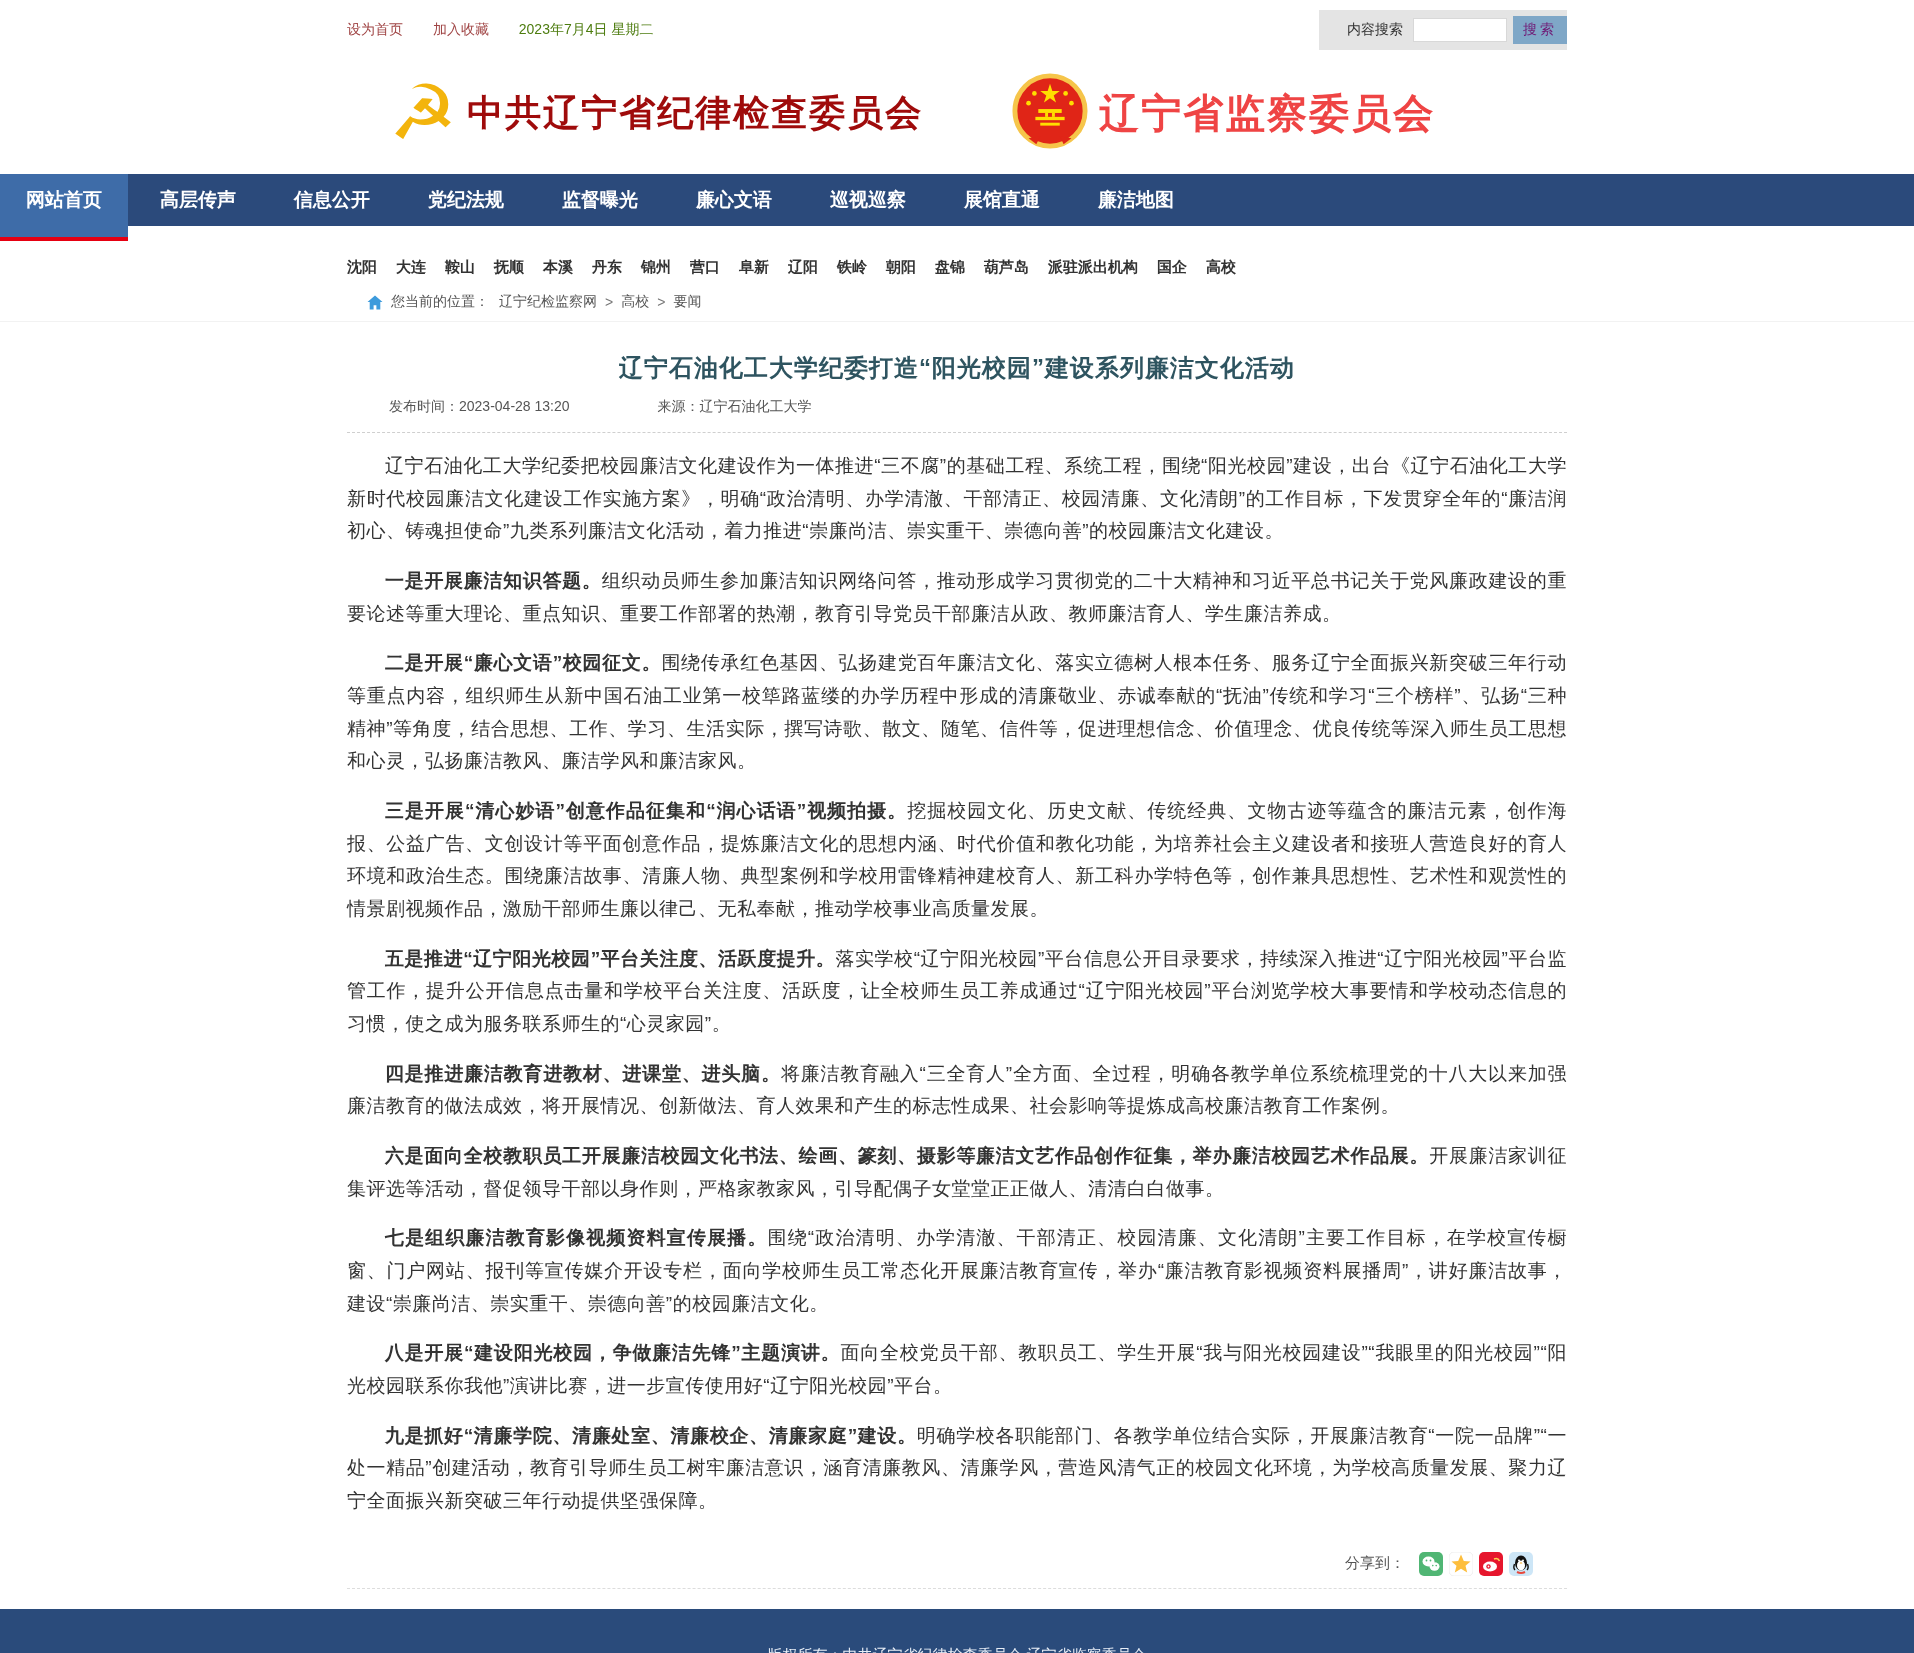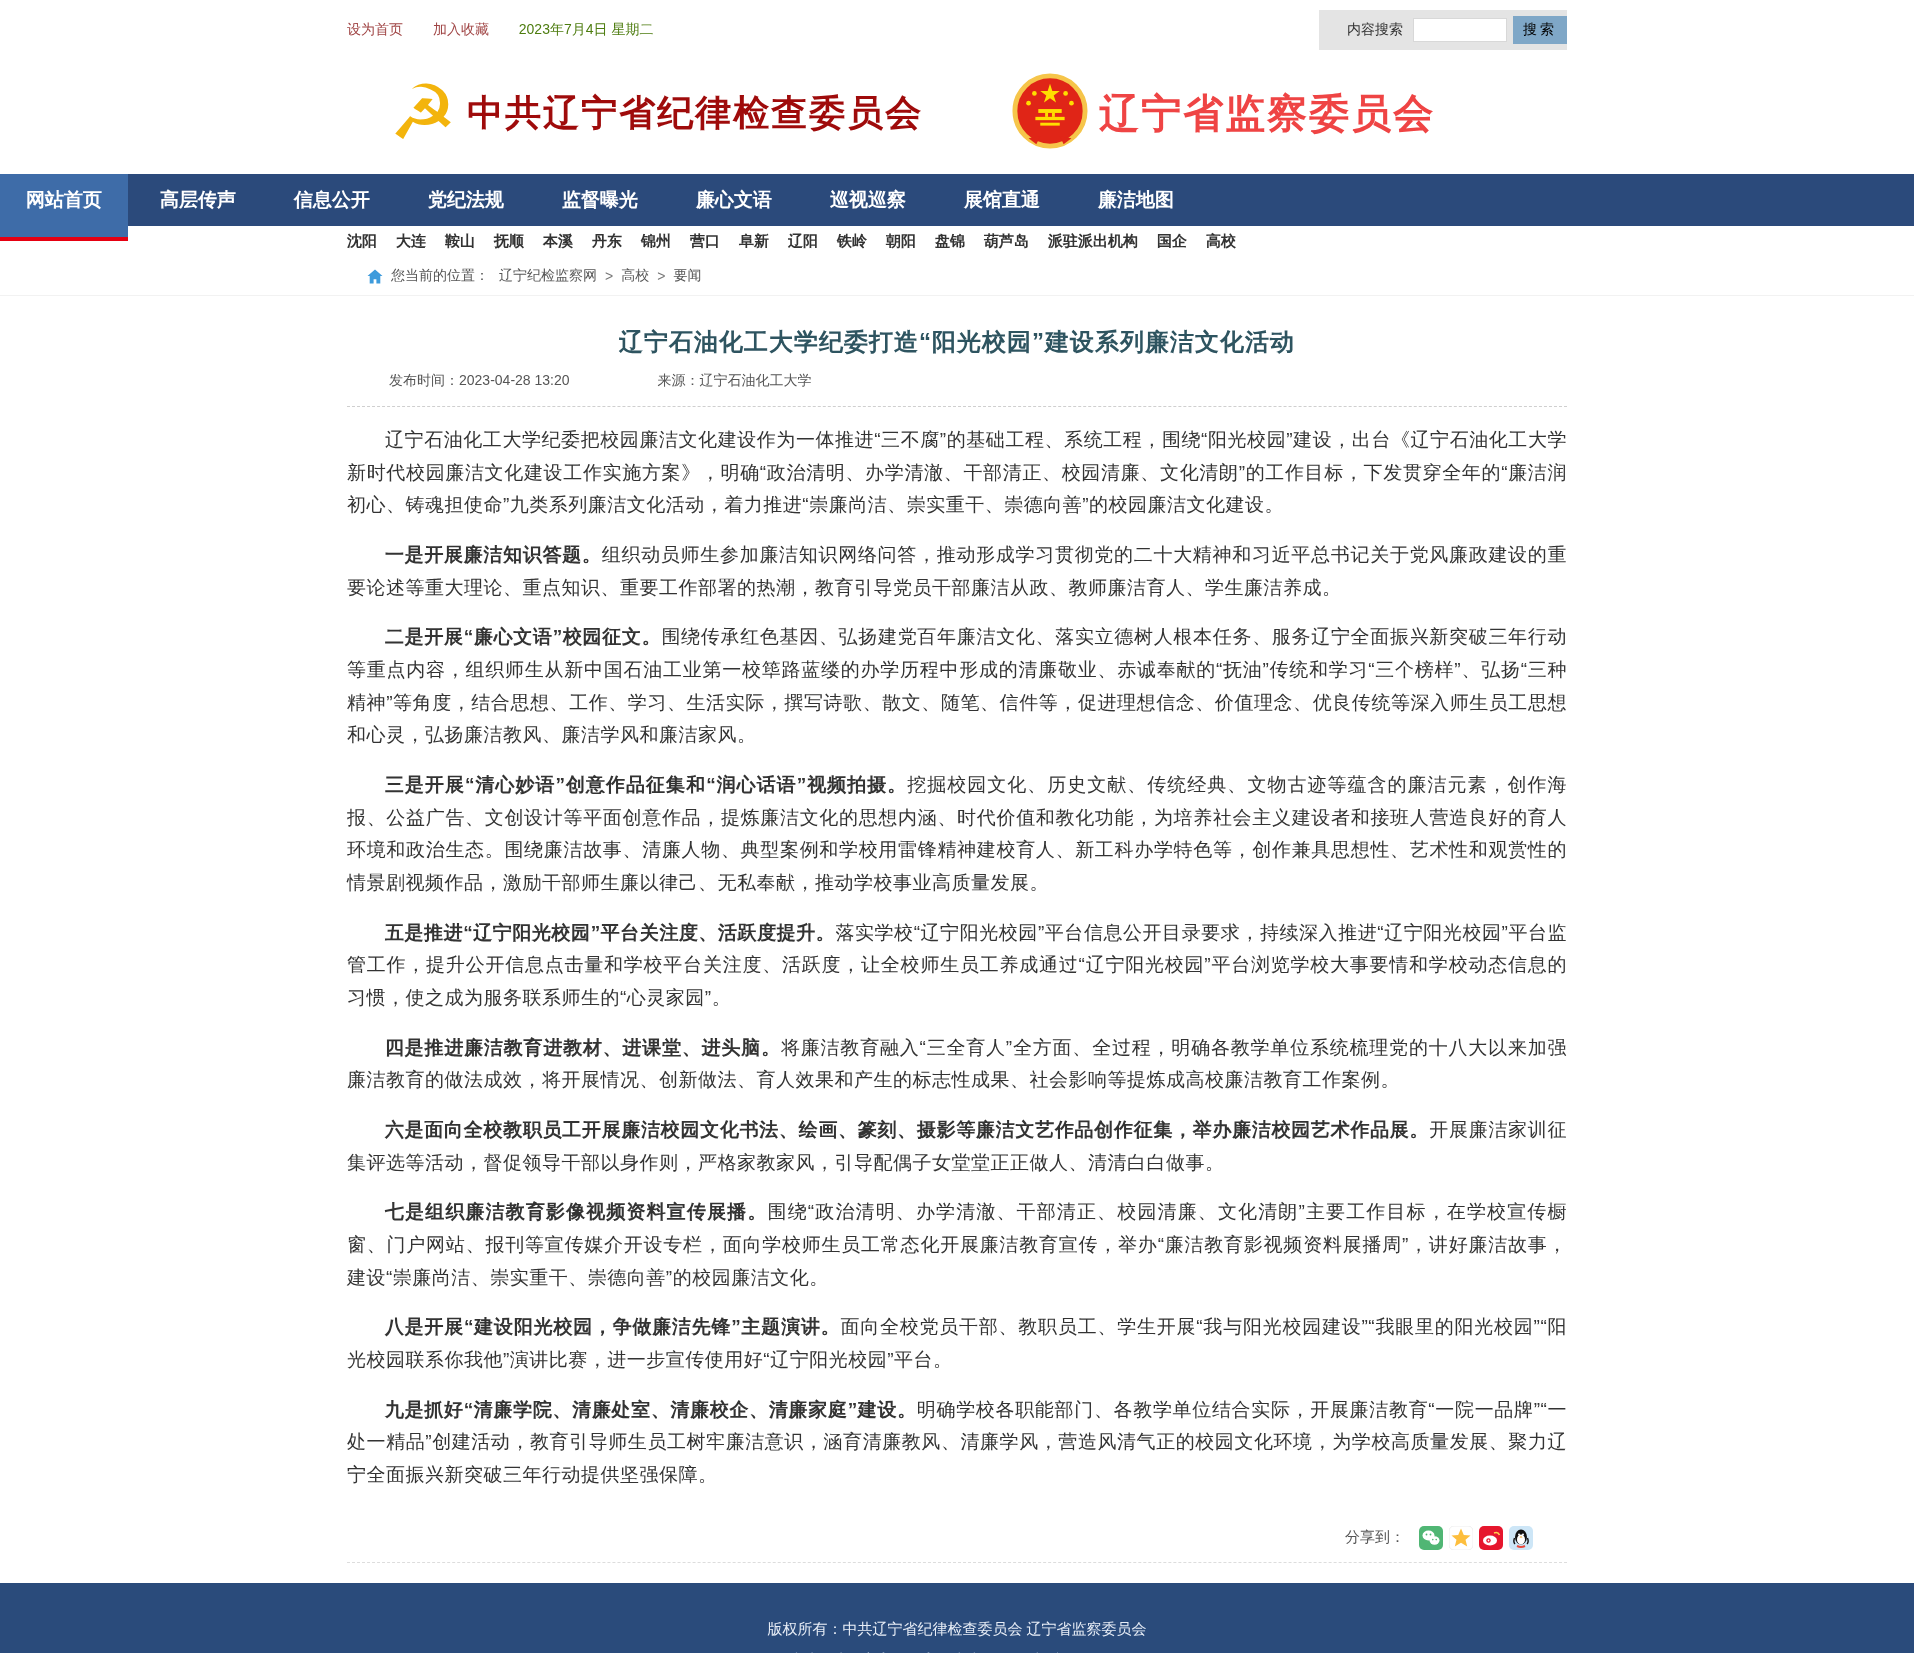--- a/index.html
+++ b/index.html
@@ -12,40 +12,40 @@
 
   
   .topbar{padding:10px 0 6px;}
   .topbar .wrap{display:flex;justify-content:space-between;align-items:center;}
   .top-links{font-size:14px;color:#a04545;}
   .top-links a{color:#a04545;text-decoration:none;margin-right:26px;cursor:pointer;}
   .top-date{color:#4d7c0f;}
   .searchbox{display:flex;align-items:center;background:#e4e4e4;height:40px;padding-left:28px;}
   .searchbox .slabel{font-size:14px;color:#333;margin-right:10px;white-space:nowrap;}
   .searchbox input{width:84px;height:22px;border:1px solid #d8d8d8;background:#fff;margin-right:6px;font-size:13px;padding:0 4px;}
-  .searchbox button{height:28px;border:none;background:#7fa7c7;color:#000000;font-size:14px;letter-spacing:3px;padding:0 10px;cursor:pointer;}
+  .searchbox button{height:28px;border:none;background:#7fa7c7;color:#701a75;font-size:14px;letter-spacing:3px;padding:0 10px;cursor:pointer;}
 
   
   .header .wrap{display:flex;align-items:center;padding:16px 0 20px;}
   .brand{display:flex;align-items:center;}
   .brand-left{margin-left:42px;}
   .brand-right{margin-left:88px;}
   .party-emblem{font-size:76px;line-height:76px;color:#f3b40c;margin-right:10px;}
   .brand-title-left{font-size:36px;font-weight:bold;color:#9f0b0b;letter-spacing:2px;}
   .brand-title-right{font-size:40px;font-weight:bold;color:#ef4444;letter-spacing:2px;margin-left:10px;}
 
   
   .nav{background:#2b4a7b;height:52px;}
   .nav ul{list-style:none;margin:0;padding:0;display:flex;}
   .nav li{height:67px;line-height:52px;padding:0 26px;margin-right:6px;
           font-size:19px;font-weight:bold;color:#fff;cursor:pointer;white-space:nowrap;}
   .nav li.active{background:#3e6ca8;box-shadow:inset 0 -4px 0 #e60012;}
 
   
-  .cities{padding:6px 0 8px;}
+  .cities{padding:32px 0 8px;}
   .cities .wrap{display:flex;flex-wrap:wrap;}
   .cities a{font-size:15px;font-weight:bold;color:#333;text-decoration:none;margin-right:19px;cursor:pointer;}
 
   
   .crumbs{padding:8px 0 10px;border-bottom:1px solid #f2f2f2;}
   .crumbs .wrap{display:flex;align-items:center;font-size:14px;color:#555;padding-left:20px;box-sizing:border-box;}
   .crumbs .home-ic{margin-right:8px;display:inline-flex;}
   .crumbs a{color:#555;text-decoration:none;cursor:pointer;}
   .crumbs .sep{margin:0 8px;color:#777;}
   .crumbs .prefix{margin-right:10px;}

